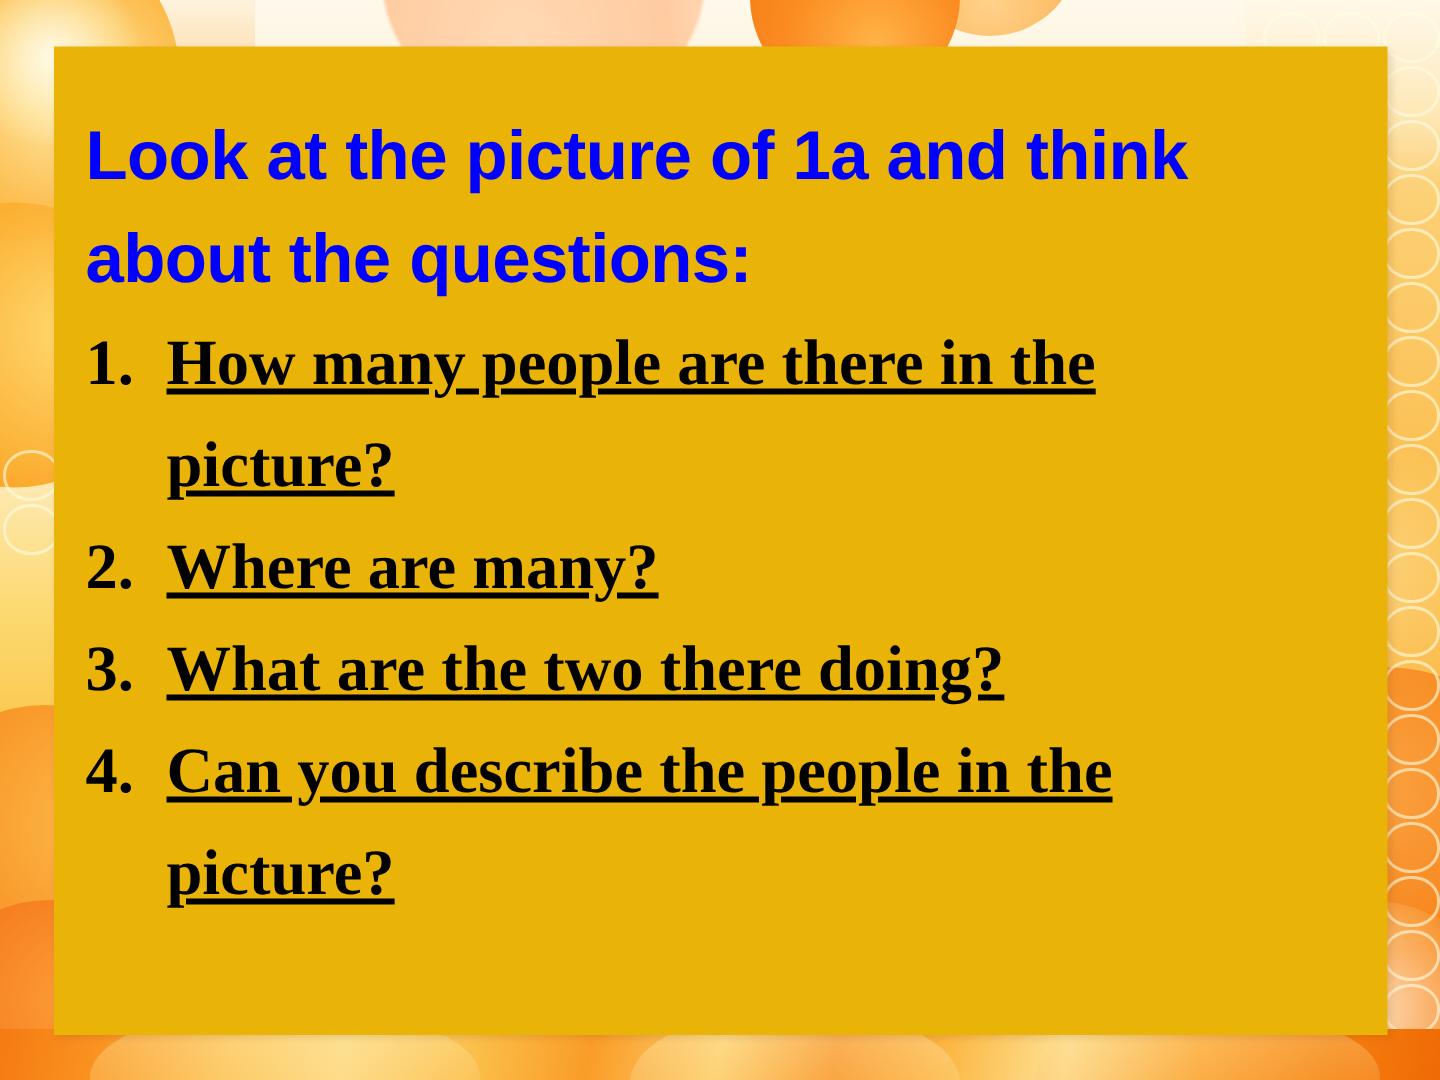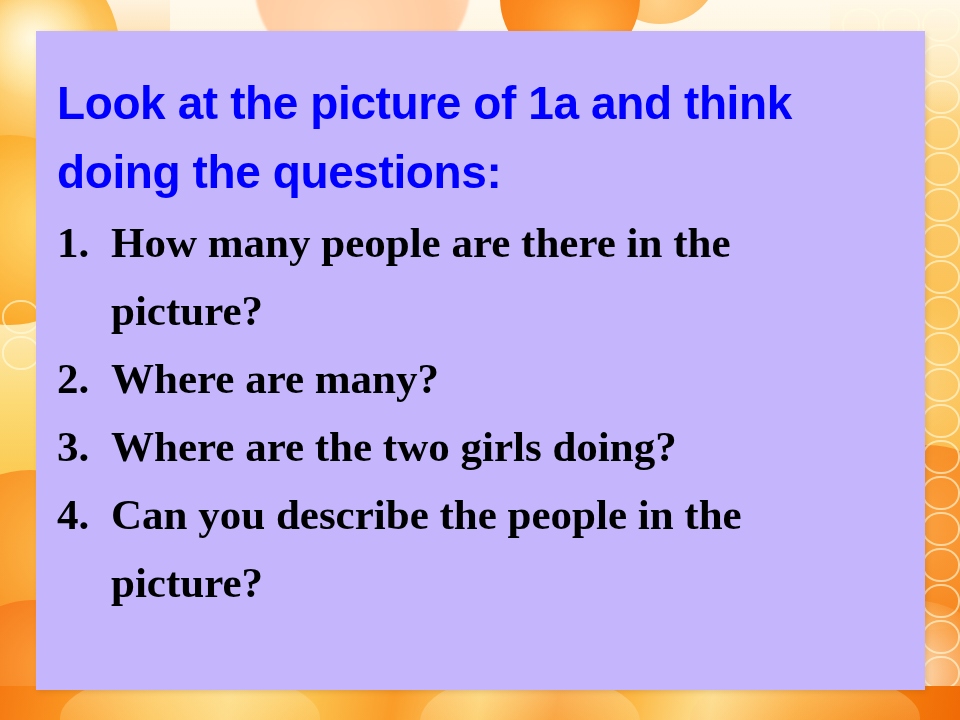--- a/index.html
+++ b/index.html
@@ -172,21 +172,21 @@
   .sc3 { left: 690px; bottom: -44px; width: 230px; height: 92px;
          background: linear-gradient(180deg, rgba(255,230,160,.7), rgba(246,128,20,.35)); }
 
   
   .card {
     position: absolute;
     left: 36px;
     top: 31px;
     width: 889px;
     height: 659px;
-    background: #c4b5fd;
+    background: #eab308;
     box-shadow: 2px 2px 5px rgba(120,70,10,.18);
   }
   .card-inner {
     position: absolute;
     left: 21px;
     top: 40px;
     right: 18px;
   }
 
   .heading {
@@ -215,20 +215,21 @@
     color: #000000;
   }
   .qnum {
     flex: 0 0 auto;
     width: 54px;
     text-align: left;
   }
   .qtext {
     flex: 1 1 auto;
     padding-right: 30px;
+    text-decoration: underline;
   }
 </style>
 </head>
 <body>
 
 <div id="slide">
 
   <div class="bg-base"></div>
   <div class="bg-wash-left"></div>
   <div class="bg-wash-right"></div>
@@ -335,34 +336,34 @@
 
   <div class="swirl-band"></div>
   <div class="swirl-curve sc1"></div>
   <div class="swirl-curve sc2"></div>
   <div class="swirl-curve sc3"></div>
 
   <div class="card">
     <div class="card-inner">
 
       <div class="heading">Look at the picture of 1a and think</div>
-      <div class="heading">doing the questions:</div>
+      <div class="heading">about the questions:</div>
 
       <ul class="qlist">
         <li class="qitem">
           <span class="qnum">1.</span>
           <span class="qtext">How many people are there in the picture?</span>
         </li>
         <li class="qitem">
           <span class="qnum">2.</span>
           <span class="qtext">Where are many?</span>
         </li>
         <li class="qitem">
           <span class="qnum">3.</span>
-          <span class="qtext">Where are the two girls doing?</span>
+          <span class="qtext">What are the two there doing?</span>
         </li>
         <li class="qitem">
           <span class="qnum">4.</span>
           <span class="qtext">Can you describe the people in the picture?</span>
         </li>
       </ul>
 
     </div>
   </div>
 

